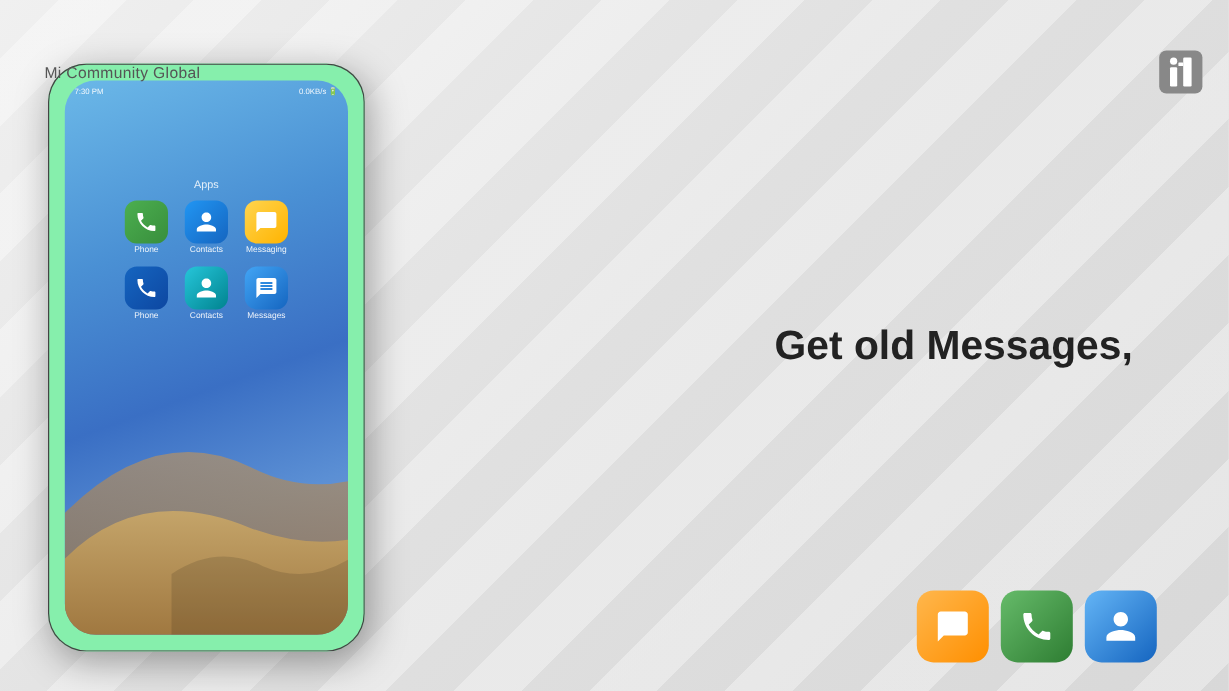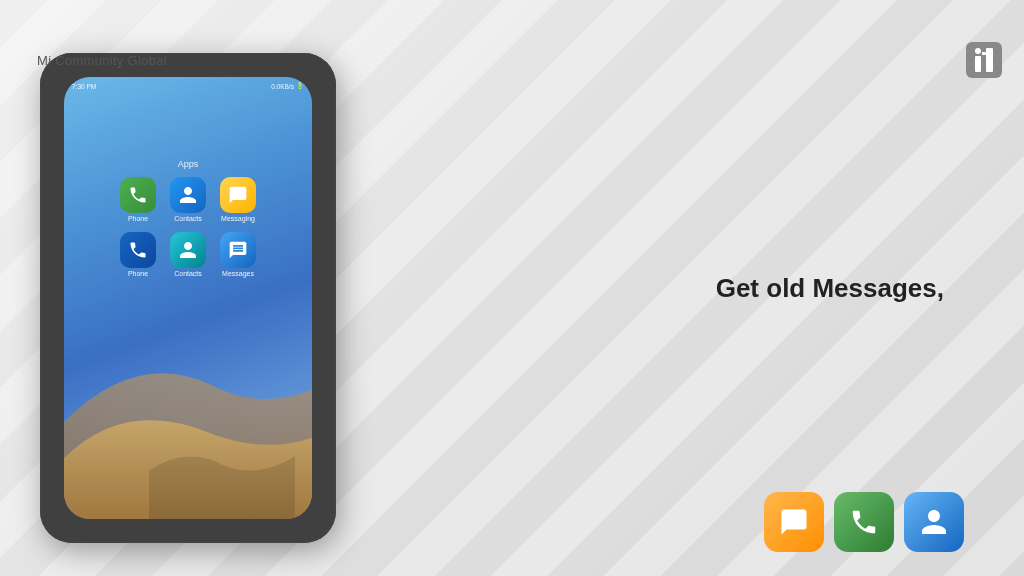--- a/index.html
+++ b/index.html
@@ -69,25 +69,25 @@
       left: 40px;
       top: 40px;
       bottom: 20px;
       width: 320px;
       display: flex;
       align-items: center;
       z-index: 5;
     }
 
     .phone-frame {
-      width: 296px;
+      width: 264px;
       height: 490px;
-      background: #404040;
+      background: #86efac;
       border-radius: 32px;
-      padding: 24px;
+      padding: 14px;
       box-shadow: 4px 8px 30px rgba(0,0,0,0.35), inset 0 0 0 1px #444;
       position: relative;
     }
 
     .phone-screen {
       width: 100%;
       height: 100%;
       border-radius: 26px;
       overflow: hidden;
       position: relative;
@@ -187,21 +187,21 @@
     .right-content {
       position: absolute;
       right: 80px;
       top: 50%;
       transform: translateY(-50%);
       z-index: 5;
       max-width: 450px;
     }
 
     .main-heading {
-      font-size: 26px;
+      font-size: 34px;
       font-weight: 700;
       color: #222;
       line-height: 1.25;
       text-align: center;
     }
 
     
     .bottom-icons {
       position: absolute;
       bottom: 24px;

